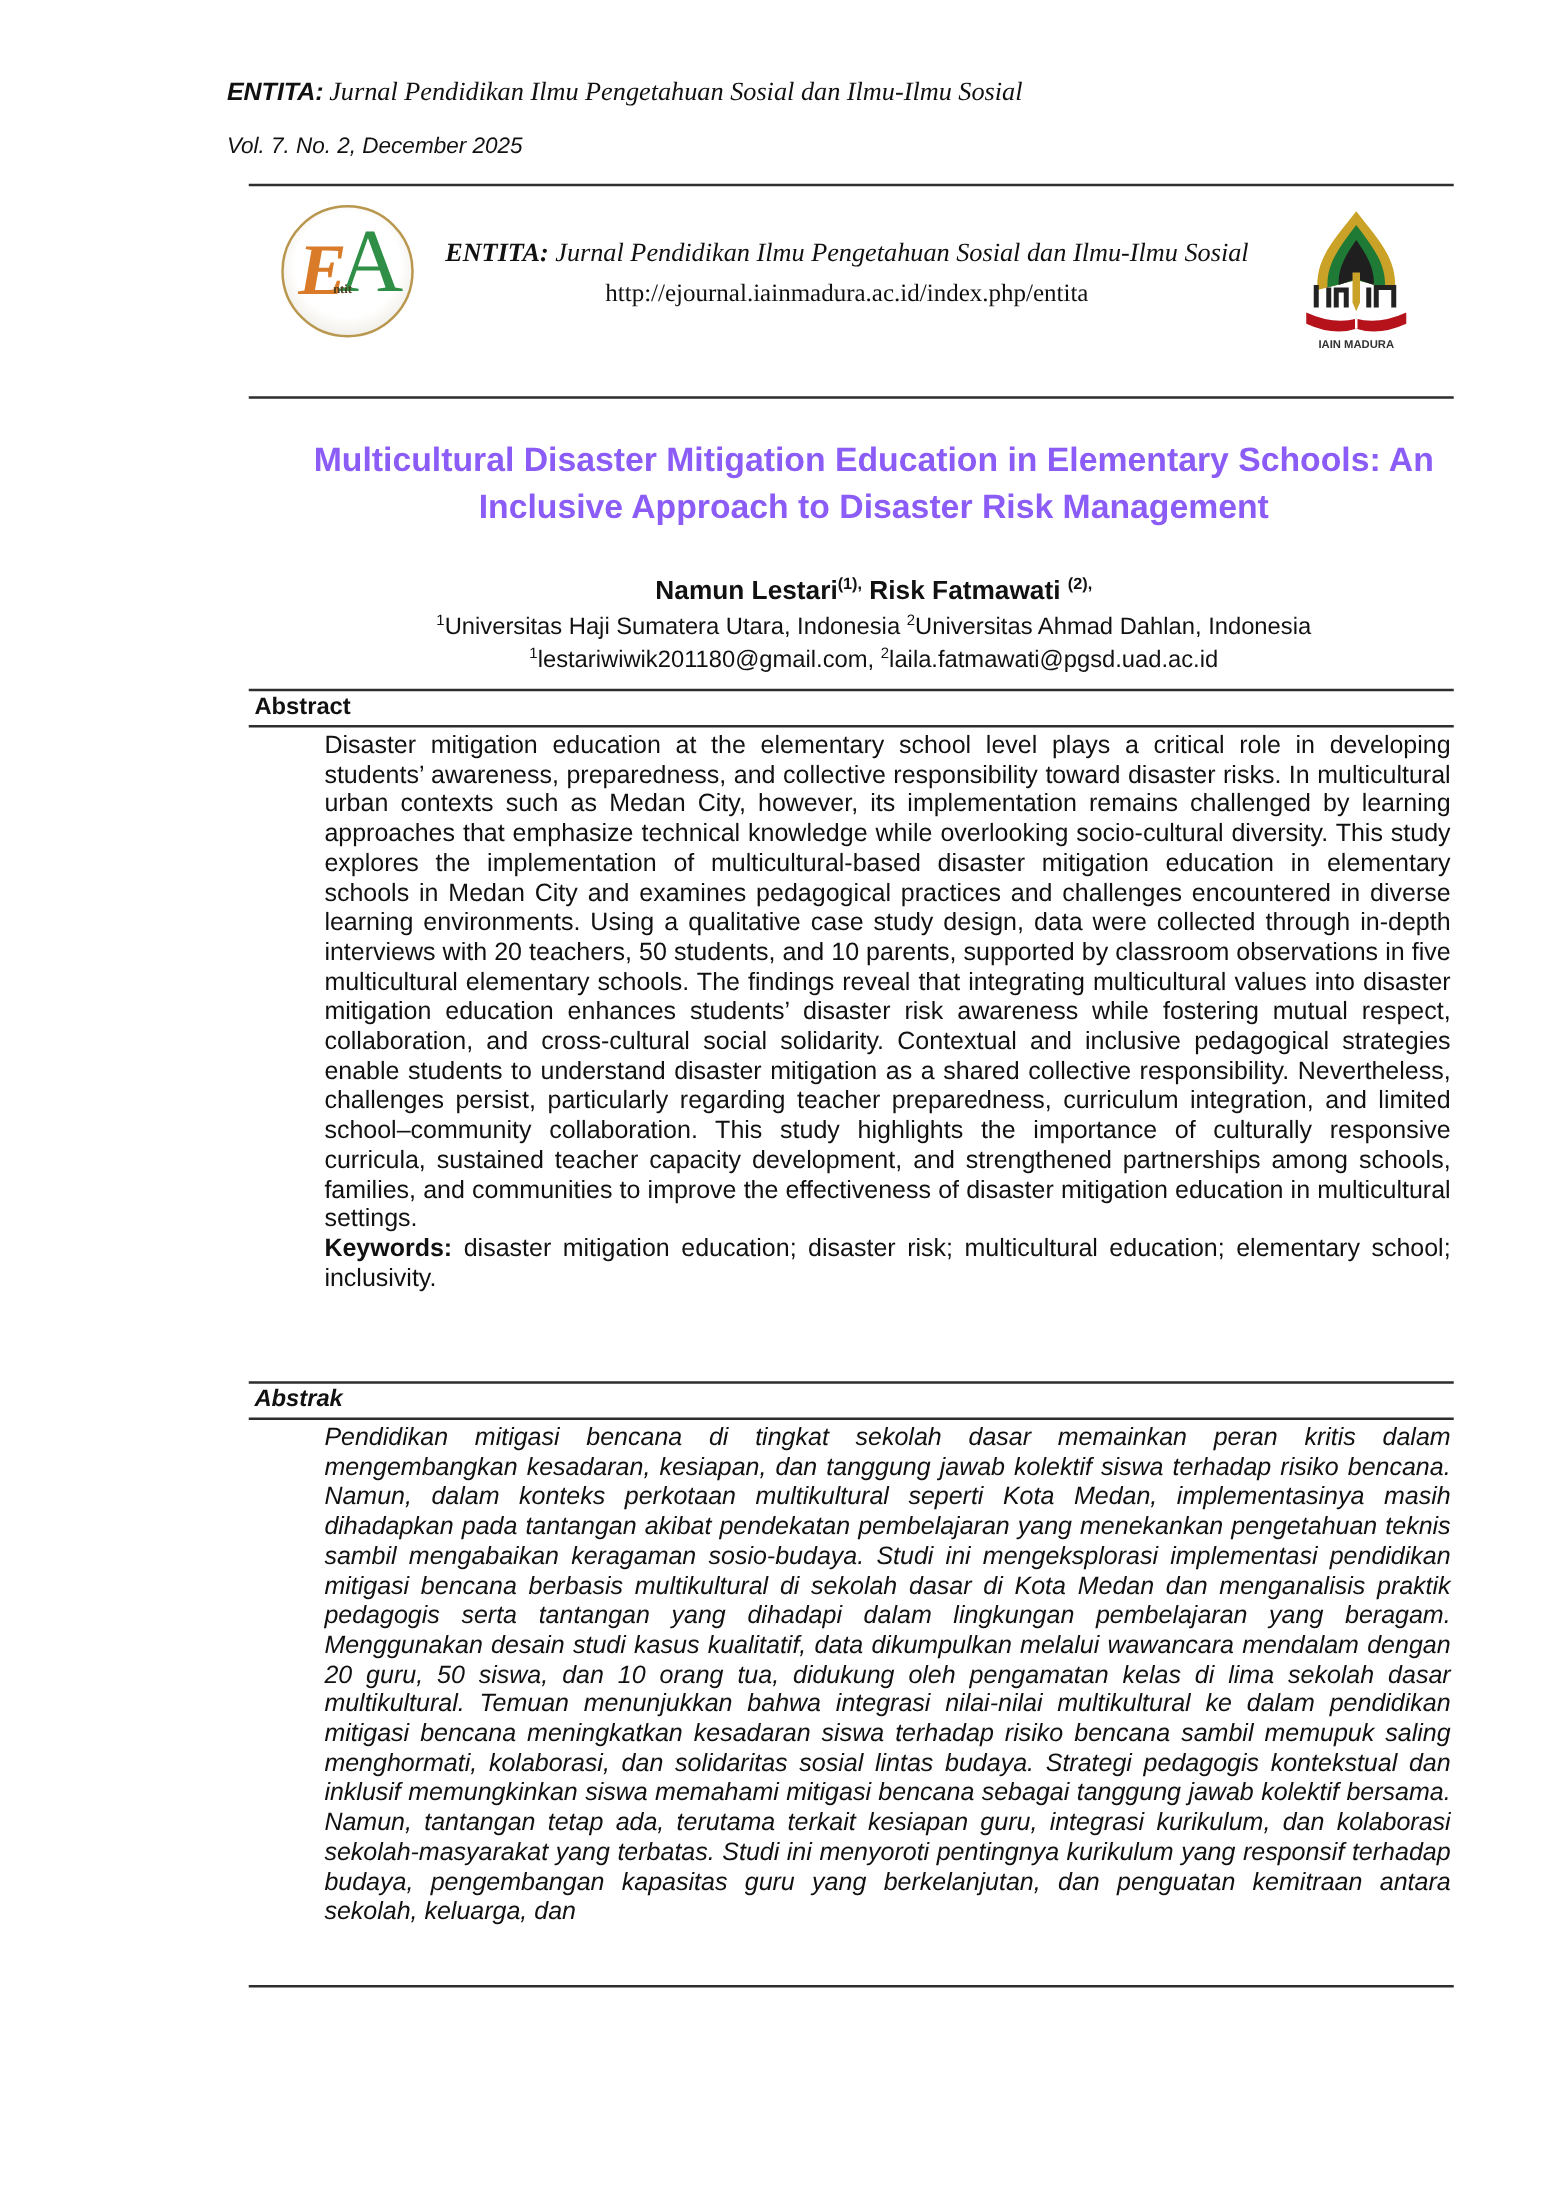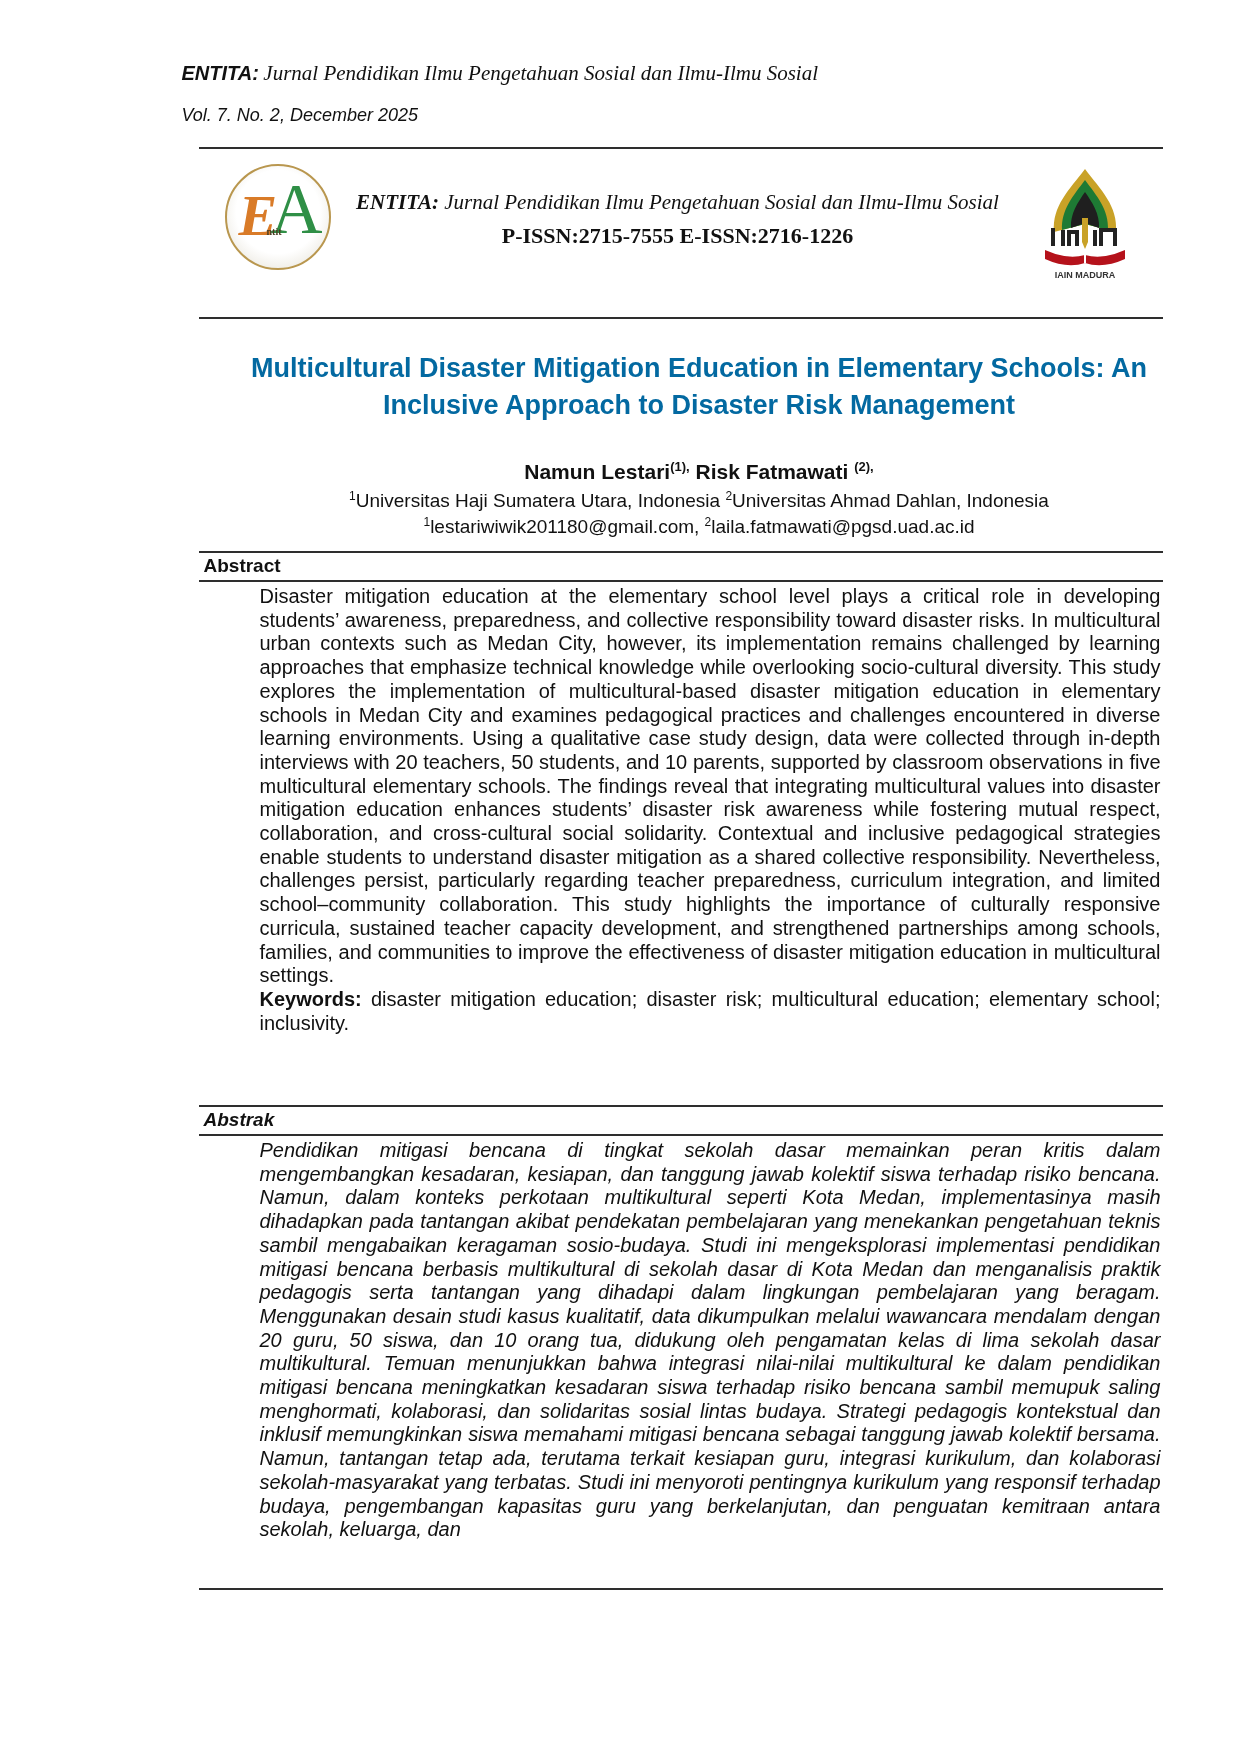--- a/index.html
+++ b/index.html
@@ -39,21 +39,21 @@
   }
   .le { position:absolute; left:12px; top:16px; font-family:"Liberation Serif",serif; font-style:italic; font-weight:bold; font-size:58px; color:#d97b28; }
   .la { position:absolute; left:44px; top:2px;  font-family:"Liberation Serif",serif; font-size:72px; color:#2f8f46; }
   .lsmall { position:absolute; left:40px; top:60px; font-size:10px; color:#4a3c20; font-family:"Liberation Serif",serif; font-weight:bold; }
 
   .logo-iain { position:absolute; left:948px; top:166px; width:116px; height:116px; }
 
   
   .title {
     position:absolute; left:170px; top:350px; width:901px;
-    text-align:center; font-weight:bold; font-size:27px; line-height:37px; color:#0369a1;
+    text-align:center; font-weight:bold; font-size:27px; line-height:37px; color:#8b5cf6;
   }
   .authors { position:absolute; left:120px; top:459px; width:1001px; text-align:center; font-weight:bold; font-size:21px; }
   .authors sup { font-size:13px; }
   .affils  { position:absolute; left:120px; top:489px; width:1001px; text-align:center; font-size:19px; }
   .affils sup, .emails sup { font-size:12px; }
   .emails  { position:absolute; left:120px; top:515px; width:1001px; text-align:center; font-size:19px; }
 
   
   .sec-head { position:absolute; left:125px; font-weight:bold; font-size:19px; }
   .sec-head.it { font-style:italic; }
@@ -84,21 +84,21 @@
     <span class="le">E</span>
     <span class="la">A</span>
     <span class="lsmall">ntit</span>
   </div>
 
   <div class="banner-center">
     <div class="ban-l1">
       <span class="ban-bold">ENTITA:</span>
       <span class="ban-it">Jurnal Pendidikan Ilmu Pengetahuan Sosial dan Ilmu-Ilmu Sosial</span>
     </div>
-    <div class="ban-issn">P-ISSN:2715-7555 E-ISSN:2716-1226</div>
+    <div class="ban-url">http://ejournal.iainmadura.ac.id/index.php/entita</div>
   </div>
 
   <svg class="logo-iain" viewBox="0 0 116 116">
     <path d="M58 3 C42 24 25 40 27 66 L58 58 L89 66 C91 40 74 24 58 3 Z" fill="#c9a227"></path>
     <path d="M58 14 C46 30 34 44 35 64 L58 58 L81 64 C82 44 70 30 58 14 Z" fill="#1e7a34"></path>
     <path d="M58 26 C51 36 43 48 44 62 L58 57 L72 62 C73 48 65 36 58 26 Z" fill="#1f1f1f"></path>
     <polygon points="55,52 61,52 61,76 58,83 55,76" fill="#c9a227"></polygon>
     <g stroke="#222" stroke-width="4">
       <line x1="26" y1="62" x2="26" y2="80"></line>
       <line x1="36" y1="64" x2="36" y2="80"></line>

